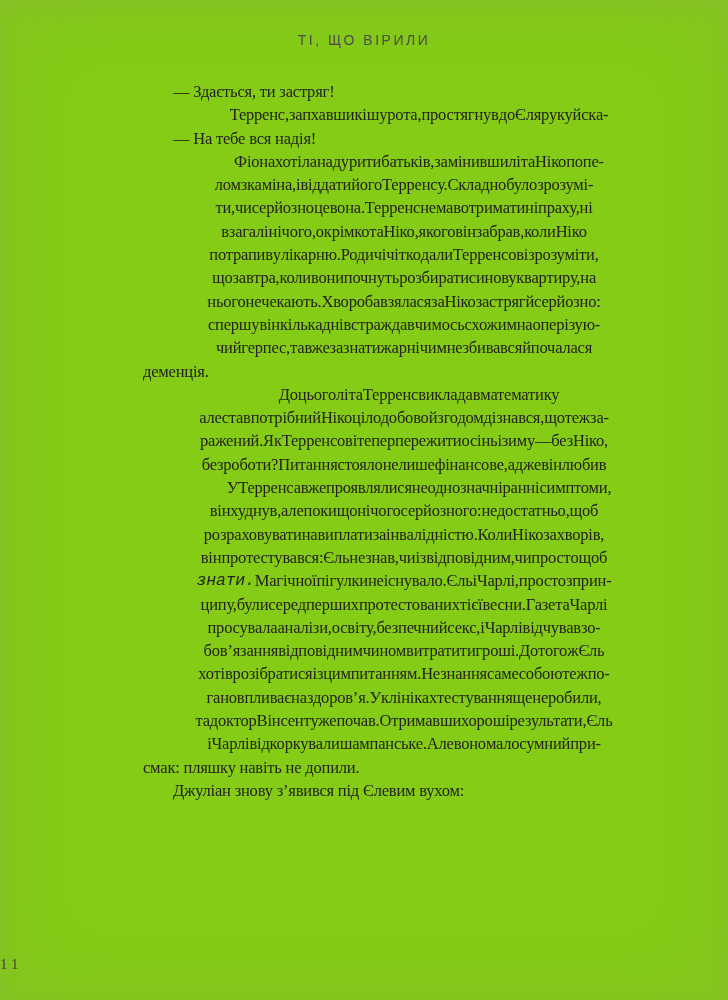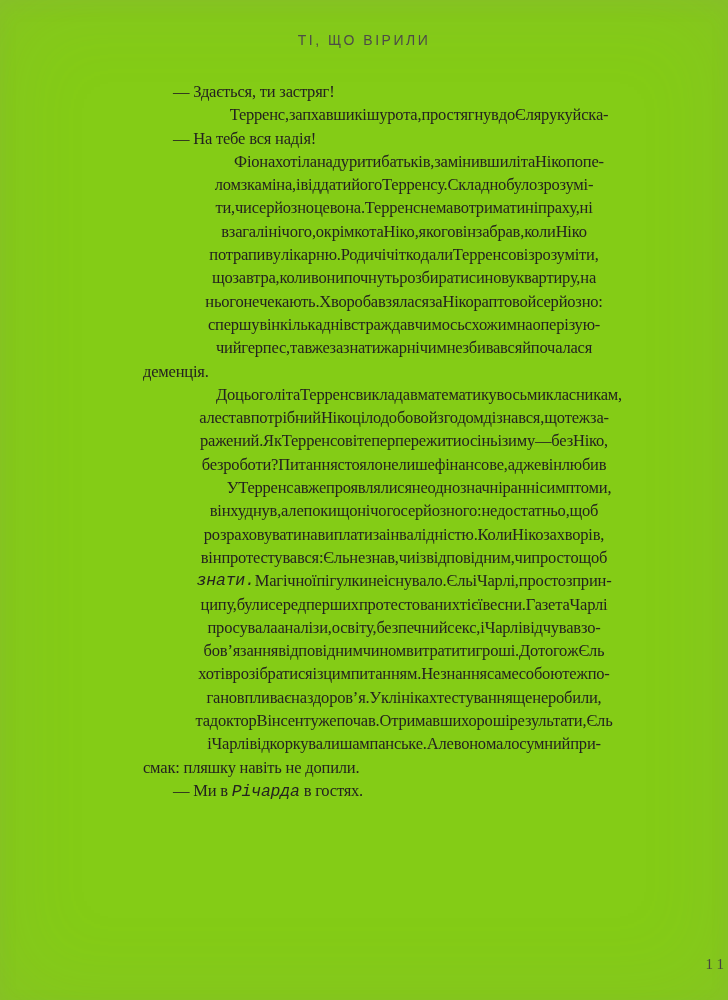--- a/index.html
+++ b/index.html
@@ -55,21 +55,21 @@
     justify-content: center;
     white-space: nowrap;
   }
   .line.first { padding-left: 30px; }
   .line em { font-style: italic; font-family: Liberation Mono, monospace; }
   .page-number {
     position: absolute;
     top: 956px;
     left: 0;
     width: 100%;
-    text-align: right;
+    text-align: left;
     font-size: 15px;
     letter-spacing: 4px;
     color: #46443f;
   }
 </style>
 </head>
 <body>
 
 <div class="page">
   <div class="running-header">ТІ, ЩО ВІРИЛИ</div>
@@ -167,21 +167,21 @@
           <span>на</span>
         </div>
         <div class="line just">
           <span>нього</span>
           <span>не</span>
           <span>чекають.</span>
           <span>Хвороба</span>
           <span>взялася</span>
           <span>за</span>
           <span>Ніко</span>
-          <span>раптово</span>
+          <span>застряг</span>
           <span>й</span>
           <span>серйозно:</span>
         </div>
         <div class="line just">
           <span>спершу</span>
           <span>він</span>
           <span>кілька</span>
           <span>днів</span>
           <span>страждав</span>
           <span>чимось</span>
@@ -206,21 +206,20 @@
         <div class="line">деменція.</div>
       </div>
       <div class="para">
         <div class="line first just">
           <span>До</span>
           <span>цього</span>
           <span>літа</span>
           <span>Терренс</span>
           <span>викладав</span>
           <span>математику</span>
-          <span>восьмикласникам,</span>
         </div>
         <div class="line just">
           <span>але</span>
           <span>став</span>
           <span>потрібний</span>
           <span>Ніко</span>
           <span>цілодобово</span>
           <span>й</span>
           <span>згодом</span>
           <span>дізнався,</span>
@@ -386,18 +385,18 @@
           <span>шампанське.</span>
           <span>Але</span>
           <span>воно</span>
           <span>мало</span>
           <span>сумний</span>
           <span>при-</span>
         </div>
         <div class="line">смак: пляшку навіть не допили.</div>
       </div>
       <div class="para">
-        <div class="line first">— Ми в <em>Річарда</em> в гостях.</div>
+        <div class="line first">Джуліан знову з’явився під Єлевим вухом:</div>
       </div>
     </div>
 
   <div class="page-number">11</div>
 </div>
 
 </body></html>

